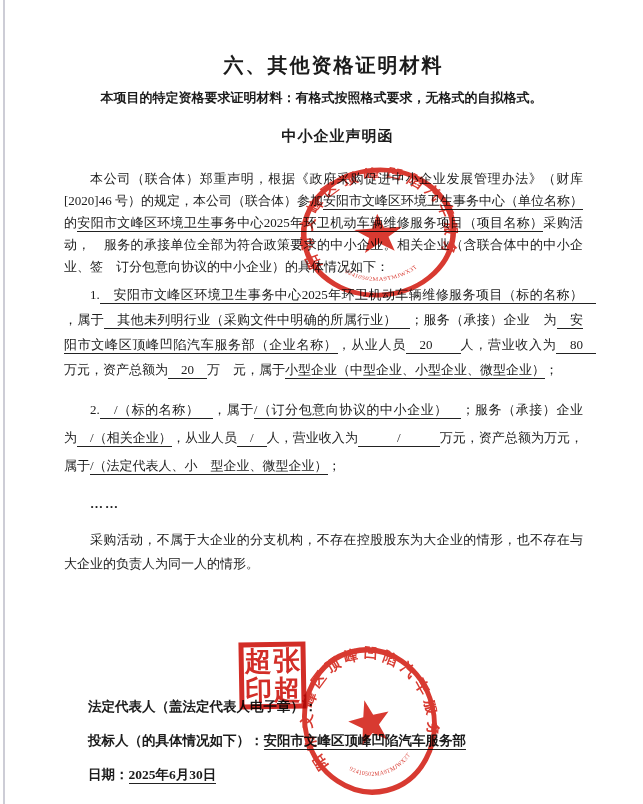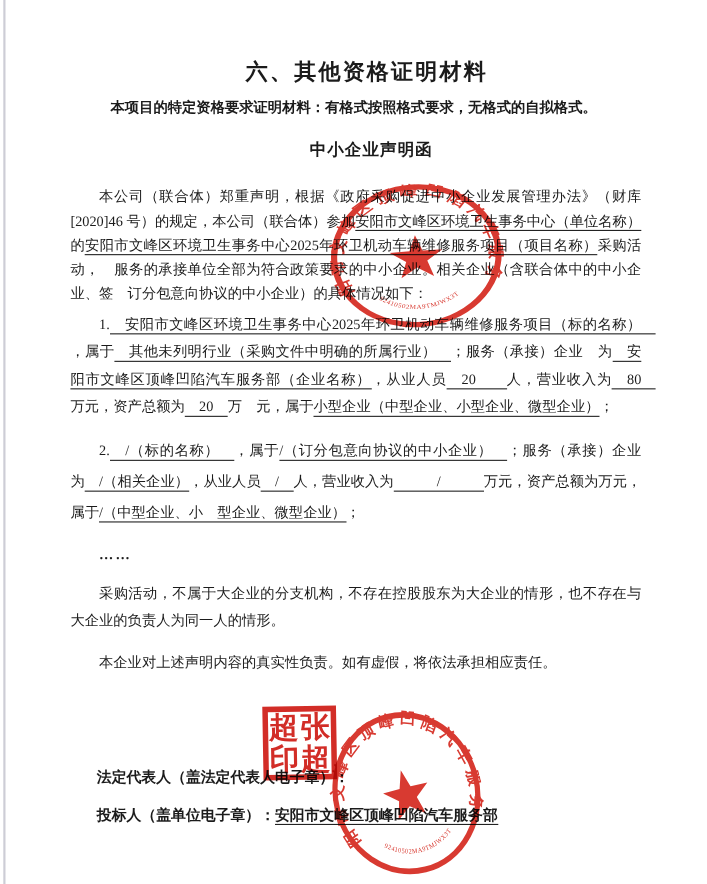--- a/index.html
+++ b/index.html
@@ -48,31 +48,31 @@
 
   <h1 class="section-title">六、其他资格证明材料</h1>
   <p class="subtitle">本项目的特定资格要求证明材料：有格式按照格式要求，无格式的自拟格式。</p>
   <h2 class="form-title">中小企业声明函</h2>
 
   <div class="body-text">
     <p class="p1"><span>本公司（联合体）郑重声明，根据《政府采购促进中小企业发展管理办法》（财库[2020]46 号）的规定，本公司（联合体）参加</span><span class="u">安阳市文峰区环境卫生事务中心（单位名称）</span><span>　的</span><span class="u">安阳市文峰区环境卫生事务中心2025年环卫机动车辆维修服务项目（项目名称）</span><span>采购活动，　服务的承接单位全部为符合政策要求的中小企业。相关企业（含联合体中的中小企业、签　订分包意向协议的中小企业）的具体情况如下：</span></p>
 
     <p class="item1"><span>1.</span><span class="u">　安阳市文峰区环境卫生事务中心2025年环卫机动车辆维修服务项目（标的名称）　</span><span>，属于</span><span class="u">　其他未列明行业（采购文件中明确的所属行业）　</span><span>；服务（承接）企业　为</span><span class="u">　安阳市文峰区顶峰凹陷汽车服务部（企业名称）</span><span>，从业人员</span><span class="u">　20　　</span><span>人，营业收入为</span><span class="u">　80　</span><span>万元，资产总额为</span><span class="u">　20　</span><span>万　元，属于</span><span class="u">小型企业（中型企业、小型企业、微型企业）</span><span>；</span></p>
 
-    <p class="item2"><span>2.</span><span class="u">　/（标的名称）　</span><span>，属于</span><span class="u">/（订分包意向协议的中小企业）　</span><span>；服务（承接）企业为</span><span class="u">　/（相关企业）</span><span>，从业人员</span><span class="u">　/　</span><span>人，营业收入为</span><span class="u">　　　/　　　</span><span>万元，资产总额为万元，属于</span><span class="u">/（中型企业、小　型企业、微型企业）</span><span>；</span></p>
+    <p class="item2"><span>2.</span><span class="u">　/（标的名称）　</span><span>，属于</span><span class="u">/（订分包意向协议的中小企业）　</span><span>；服务（承接）企业为</span><span class="u">　/（相关企业）</span><span>，从业人员</span><span class="u">　/　</span><span>人，营业收入为</span><span class="u">　　　/　　　</span><span>万元，资产总额为万元，属于</span><span class="u">/（法定代表人、小　型企业、微型企业）</span><span>；</span></p>
 
     <p class="dots">……</p>
 
     <p class="close1">采购活动，不属于大企业的分支机构，不存在控股股东为大企业的情形，也不存在与大企业的负责人为同一人的情形。</p>
-    <p class="close2">本企业对上述声明内容的真实性负责。如有虚假，将依法承担相应责任。</p>
   </div>
 
   <div class="sig-block">
     <div class="sig-line"><span>法定代表人（盖法定代表人电子章）：</span></div>
-    <div class="sig-line"><span>投标人（盖单位电子章）：</span><span class="u">安阳市文峰区顶峰凹陷汽车服务部</span></div>
+    <div class="sig-line"><span>投标人（的具体情况如下）：</span><span class="u">安阳市文峰区顶峰凹陷汽车服务部</span></div>
+    <div class="sig-line"><span>日期：</span><span class="u">2025年6月30日</span></div>
   </div>
 
   <div class="square-seal">
     <span>超</span>
     <span>张</span>
     <span>印</span>
     <span>超</span>
   </div>
 
   <div class="stamp stamp-upper">

